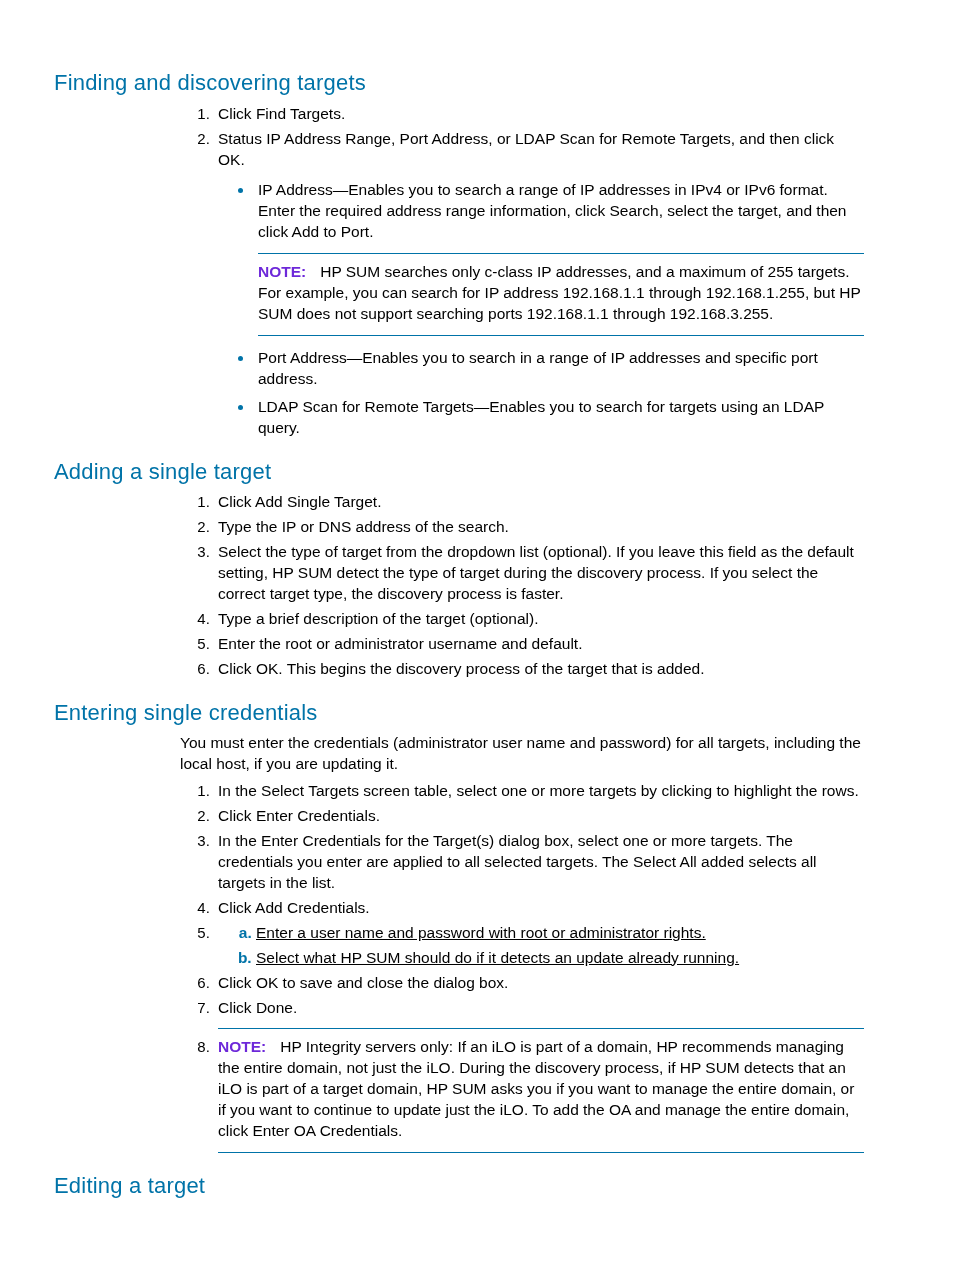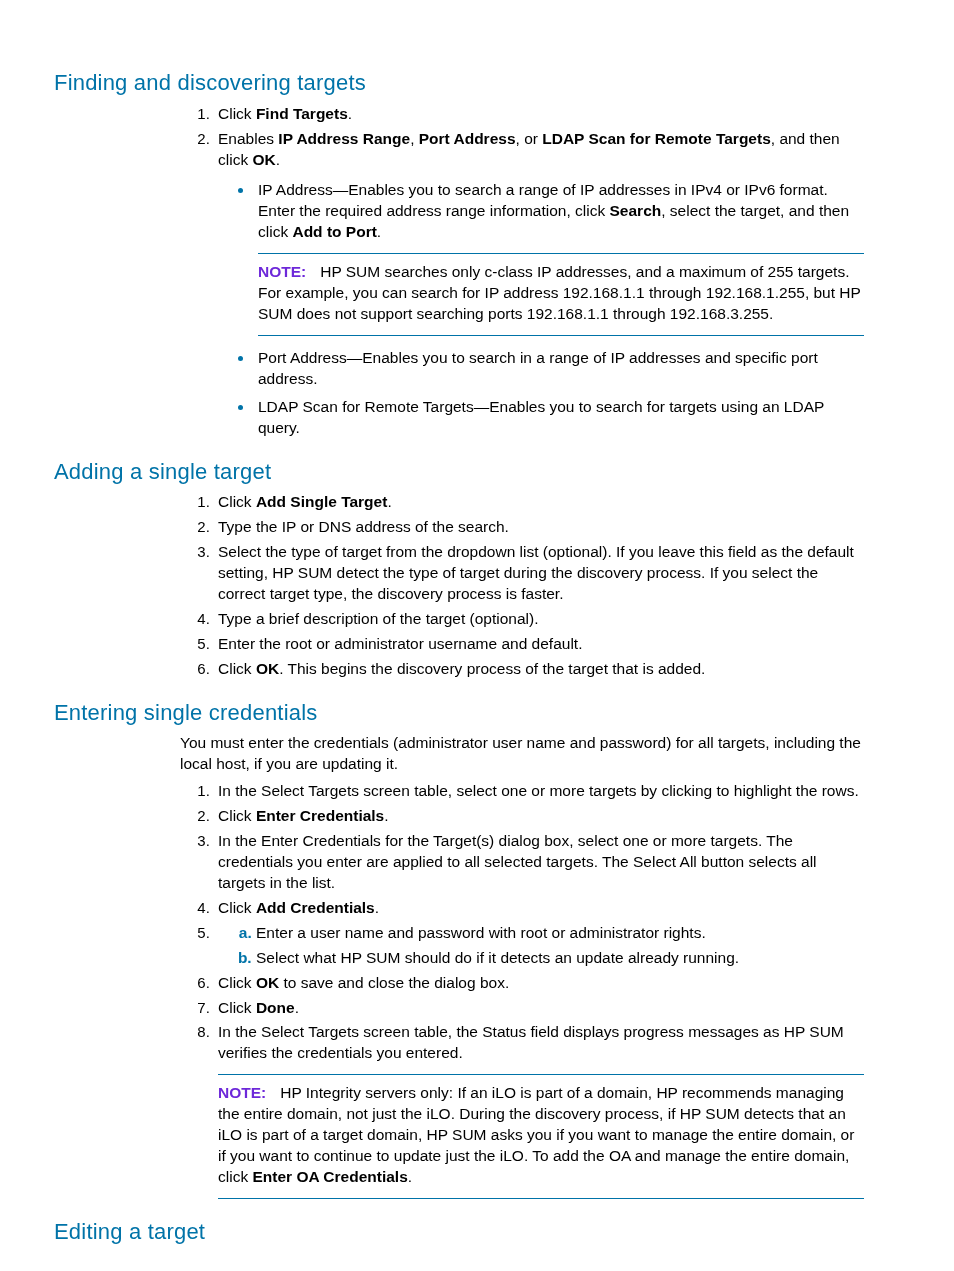--- a/index.html
+++ b/index.html
@@ -43,51 +43,52 @@
   .ul-inner > li::marker {
     color: #0073a8;
   }
   .sub-ol {
     list-style: lower-alpha;
     margin: 4px 0 4px 16px;
     padding-left: 22px;
   }
   .sub-ol > li {
     margin-bottom: 4px;
+    text-decoration: underline;
   }
   .sub-ol > li::marker {
     font-weight: bold;
     color: #0073a8;
   }
   .note-box {
     border-top: 1px solid #0073a8;
     border-bottom: 1px solid #0073a8;
     margin: 10px 0 12px 0;
     padding: 8px 0 10px 0;
   }
   .note-label {
     color: #6d28d9;
     font-weight: bold;
     margin-right: 14px;
   }
   .intro-para {
     margin: 4px 0 6px 126px;
   }
-  b { font-weight: bold; }
+  b { font-weight: normal; }
 </style>
 </head>
 <body>
 
 <h2>Finding and discovering targets</h2>
 <ol class="ol-outer">
   <li>
     <span>Click </span><b>Find Targets</b><span>.</span>
   </li>
   <li>
-    <span>Enables </span><b>IP Address Range</b><span>, </span><b>Port Address</b><span>, or </span><b>LDAP Scan for Remote Targets</b><span>, and then click </span><b>OK</b><span>.</span>
+    <span>Status </span><b>IP Address Range</b><span>, </span><b>Port Address</b><span>, or </span><b>LDAP Scan for Remote Targets</b><span>, and then click </span><b>OK</b><span>.</span>
     <ul class="ul-inner">
       <li>
         <span>IP Address—Enables you to search a range of IP addresses in IPv4 or IPv6 format. Enter the required address range information, click </span><b>Search</b><span>, select the target, and then click </span><b>Add to Port</b><span>.</span>
         <div class="note-box">
           <span class="note-label">NOTE:</span><span>HP SUM searches only c-class IP addresses, and a maximum of 255 targets. For example, you can search for IP address 192.168.1.1 through 192.168.1.255, but HP SUM does not support searching ports 192.168.1.1 through 192.168.3.255.</span>
         </div>
       </li>
       <li>Port Address—Enables you to search in a range of IP addresses and specific port address.</li>
       <li>LDAP Scan for Remote Targets—Enables you to search for targets using an LDAP query.</li>
     </ul>
@@ -102,31 +103,30 @@
   <li>Type a brief description of the target (optional).</li>
   <li>Enter the root or administrator username and default.</li>
   <li><span>Click </span><b>OK</b><span>. This begins the discovery process of the target that is added.</span></li>
 </ol>
 
 <h2>Entering single credentials</h2>
 <p class="intro-para">You must enter the credentials (administrator user name and password) for all targets, including the local host, if you are updating it.</p>
 <ol class="ol-outer">
   <li>In the Select Targets screen table, select one or more targets by clicking to highlight the rows.</li>
   <li><span>Click </span><b>Enter Credentials</b><span>.</span></li>
-  <li>In the Enter Credentials for the Target(s) dialog box, select one or more targets. The credentials you enter are applied to all selected targets. The Select All button selects all targets in the list.</li>
+  <li>In the Enter Credentials for the Target(s) dialog box, select one or more targets. The credentials you enter are applied to all selected targets. The Select All added selects all targets in the list.</li>
   <li><span>Click </span><b>Add Credentials</b><span>.</span></li>
   <li>
     <ol class="sub-ol">
       <li>Enter a user name and password with root or administrator rights.</li>
       <li>Select what HP SUM should do if it detects an update already running.</li>
     </ol>
   </li>
   <li><span>Click </span><b>OK</b><span> to save and close the dialog box.</span></li>
   <li><span>Click </span><b>Done</b><span>.</span></li>
   <li>
-    <span>In the Select Targets screen table, the Status field displays progress messages as HP SUM verifies the credentials you entered.</span>
     <div class="note-box">
       <span class="note-label">NOTE:</span><span>HP Integrity servers only: If an iLO is part of a domain, HP recommends managing the entire domain, not just the iLO. During the discovery process, if HP SUM detects that an iLO is part of a target domain, HP SUM asks you if you want to manage the entire domain, or if you want to continue to update just the iLO. To add the OA and manage the entire domain, click </span><b>Enter OA Credentials</b><span>.</span>
     </div>
   </li>
 </ol>
 
 <h2>Editing a target</h2>
 
 </body></html>

